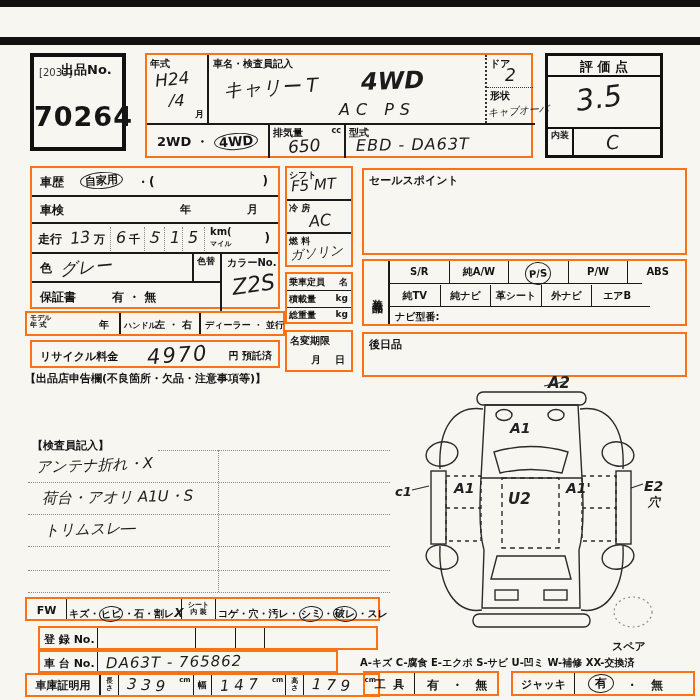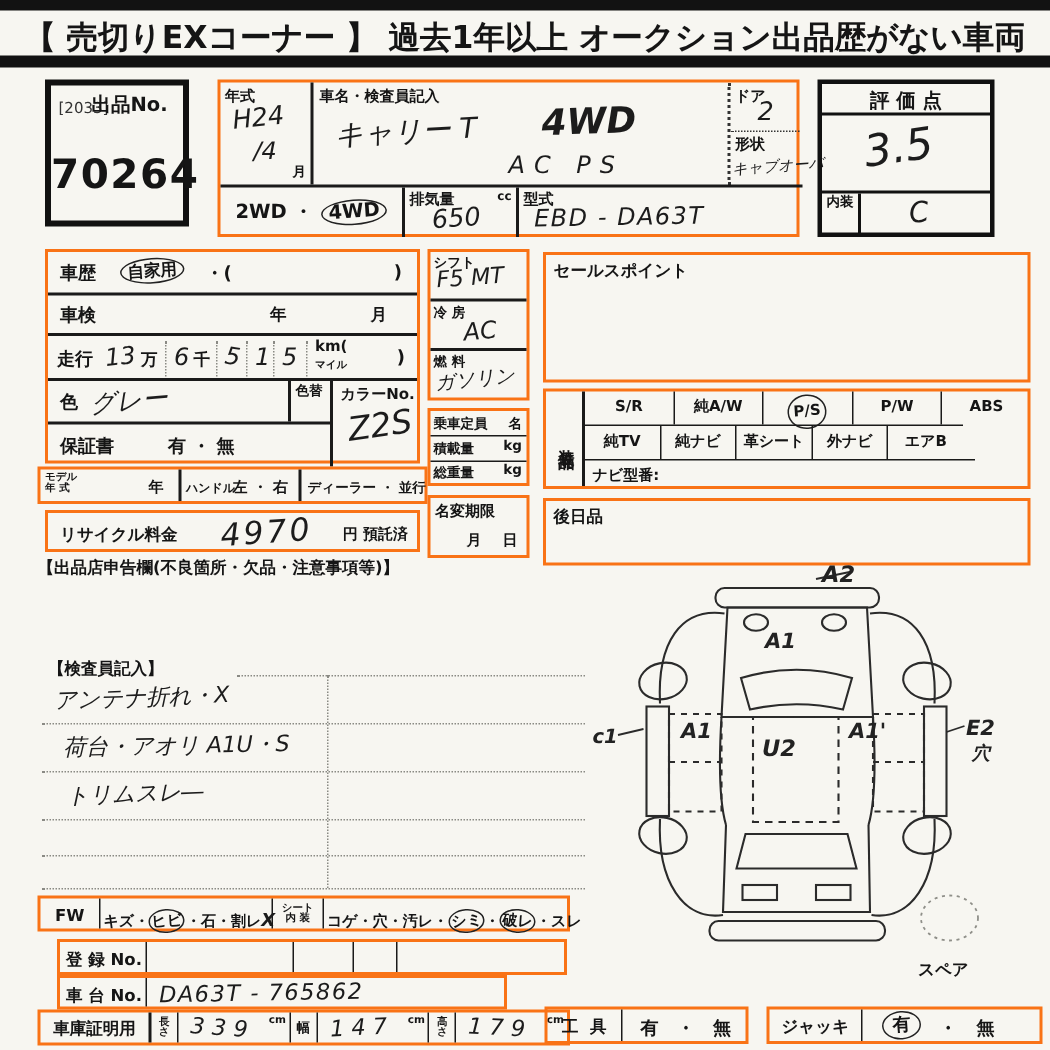--- a/index.html
+++ b/index.html
@@ -21,21 +21,20 @@
   .cellline { border-right:1.5px solid #1a1a1a; }
   svg { display:block; }
   .mark { font-family:"DejaVu Sans", sans-serif; font-style:italic; font-weight:bold; color:#222; }
 </style>
 </head>
 <body>
 
 <div id="sheet">
 
   <div class="abs bar" style="left:0;top:2;width:700px;height:7px;"></div>
-  <div class="abs lbl" style="left:0;top:11px;width:700px;text-align:center;font-size:21px;letter-spacing:0;">【 売切りEXコーナー 】 過去1年以上 オークション出品歴がない車両</div>
   <div class="abs bar" style="left:0;top:37px;width:700px;height:8px;"></div>
 
   <div class="abs" style="left:30px;top:53px;width:96px;height:98px;border:4px solid #111;">
     <span class="abs" style="left:5px;top:10px;font-size:10px;color:#333;">[2033]</span>
     <span class="abs lbl" style="left:27px;top:4px;font-size:13px;">出品No.</span>
     <span class="abs lbl" style="left:0;top:44px;width:100%;text-align:center;font-size:27px;letter-spacing:1px;">70264</span>
   </div>
 
   <div class="abs box" style="left:145px;top:53px;width:388px;height:105px;">
 
@@ -187,21 +186,21 @@
     <div class="abs" style="left:0;top:0;width:26px;height:100%;border-right:2px solid #1a1a1a;display:flex;align-items:center;justify-content:center;">
       <span class="lbl" style="writing-mode:vertical-rl;text-orientation:upright;font-size:11px;letter-spacing:2px;">装備品</span>
     </div>
     <div class="abs" style="left:26px;top:0;width:297px;height:22px;display:flex;">
       <span class="lbl cellline" style="flex:1;text-align:center;font-size:10px;line-height:21px;">S/R</span>
       <span class="lbl cellline" style="flex:1;text-align:center;font-size:10px;line-height:21px;">純A/W</span>
       <span class="cellline" style="flex:1;text-align:center;line-height:21px;"><span class="lbl circled" style="font-size:10px;padding:0 3px;">P/S</span></span>
       <span class="lbl cellline" style="flex:1;text-align:center;font-size:10px;line-height:21px;">P/W</span>
       <span class="lbl" style="flex:1;text-align:center;font-size:10px;line-height:21px;">ABS</span>
     </div>
-    <div class="abs" style="left:26px;top:22px;width:252px;height:23px;border-top:1.5px solid #1a1a1a;display:flex;">
+    <div class="abs" style="left:26px;top:22px;width:252px;height:23px;border-top:1.5px solid #1a1a1a;display:flex;align-items:center;">
       <span class="lbl cellline" style="flex:1;text-align:center;font-size:10px;line-height:21px;">純TV</span>
       <span class="lbl cellline" style="flex:1;text-align:center;font-size:10px;line-height:21px;">純ナビ</span>
       <span class="lbl cellline" style="flex:1;text-align:center;font-size:10px;line-height:21px;">革シート</span>
       <span class="lbl cellline" style="flex:1;text-align:center;font-size:10px;line-height:21px;">外ナビ</span>
       <span class="lbl" style="flex:1;text-align:center;font-size:10px;line-height:21px;">エアB</span>
     </div>
     <div class="abs" style="left:26px;top:45px;width:260px;height:19px;border-top:1.5px solid #1a1a1a;">
       <span class="lbl" style="position:absolute;left:5px;top:3px;font-size:10px;">ナビ型番:</span>
     </div>
   </div>
@@ -359,20 +358,21 @@
       <span class="lbl stack" style="font-size:7px;margin-top:2px;width:10px;word-break:break-all;">高さ</span>
     </div>
     <div style="flex:1;position:relative;">
       <span class="hw" style="position:absolute;left:8px;top:1px;font-size:15px;transform:rotate(3deg);">1 7 9</span>
       <span class="lbl" style="position:absolute;right:2px;top:1px;font-size:7px;">cm</span>
     </div>
   </div>
 
   <div class="abs lbl" style="left:612px;top:639px;font-size:11px;">スペア</div>
 
+  <div class="abs lbl" style="left:360px;top:656px;font-size:10px;white-space:nowrap;">A-キズ C-腐食 E-エクボ S-サビ U-凹ミ W-補修 XX-交換済</div>
 
   <div class="abs box" style="left:363px;top:671px;width:136px;height:25px;">
     <div class="abs" style="left:0;top:0;width:50px;height:100%;border-right:1.5px solid #1a1a1a;text-align:center;">
       <span class="lbl" style="font-size:11px;line-height:22px;white-space:pre;">工  具</span>
     </div>
     <span class="lbl" style="position:absolute;left:62px;top:4px;font-size:12px;letter-spacing:4px;white-space:nowrap;">有 ・ 無</span>
   </div>
   <div class="abs box" style="left:511px;top:671px;width:184px;height:25px;">
     <div class="abs" style="left:0;top:0;width:62px;height:100%;border-right:1.5px solid #1a1a1a;text-align:center;">
       <span class="lbl" style="font-size:11px;line-height:22px;">ジャッキ</span>

